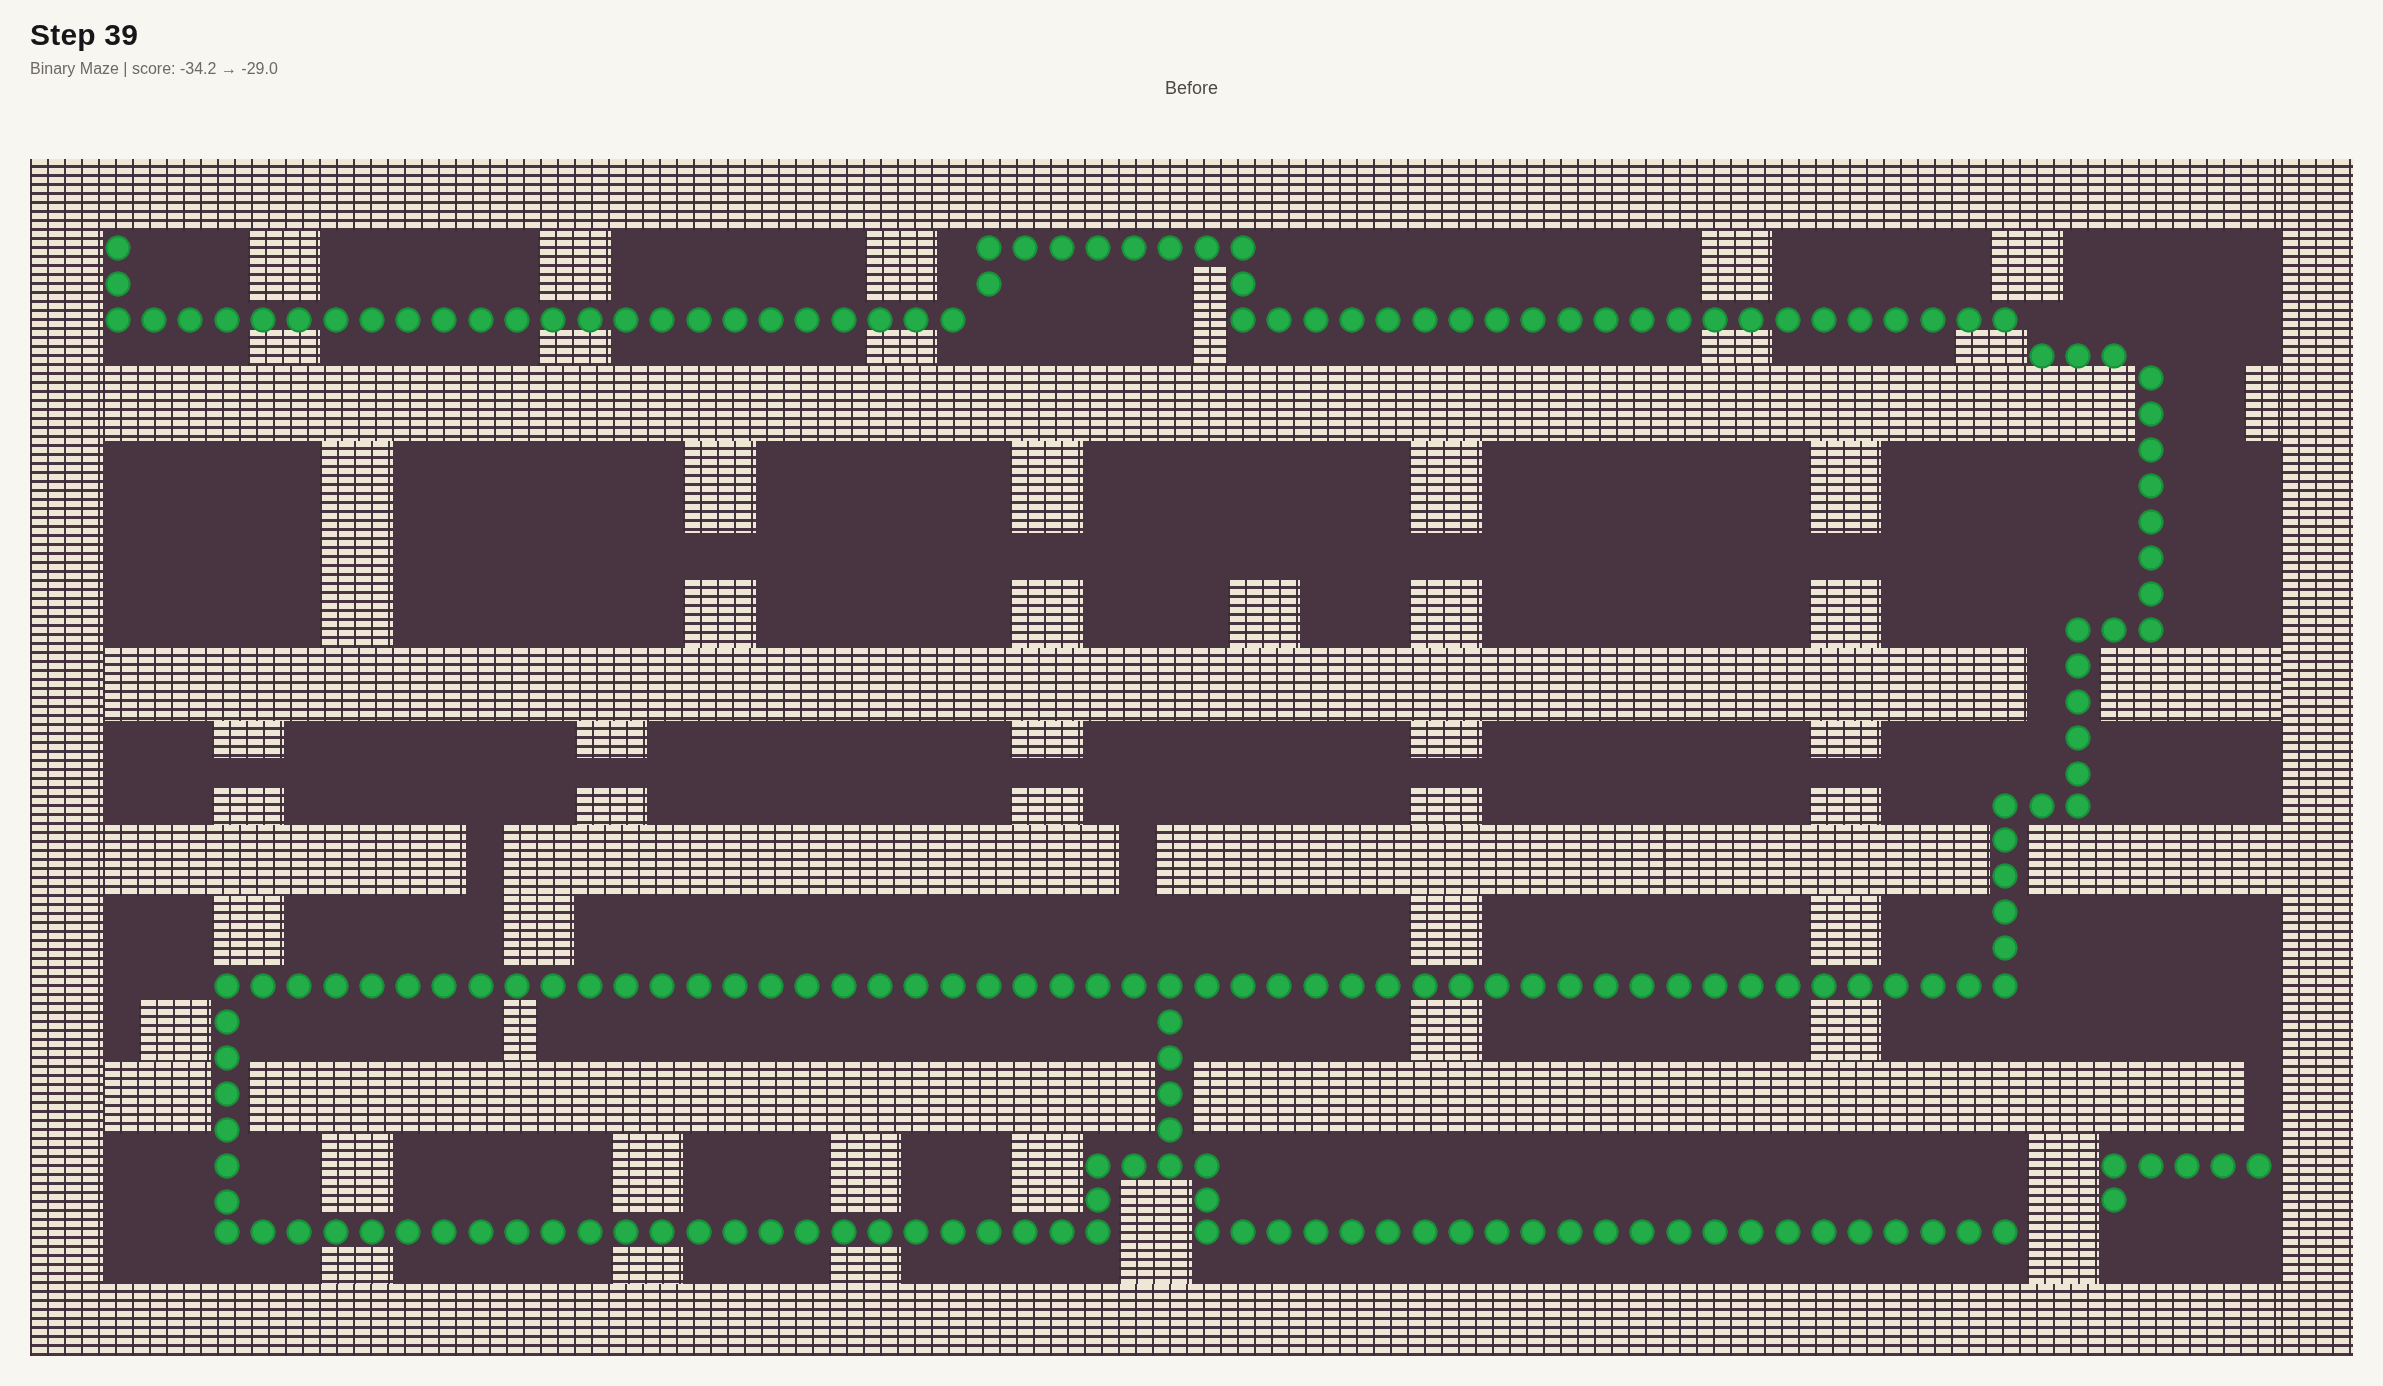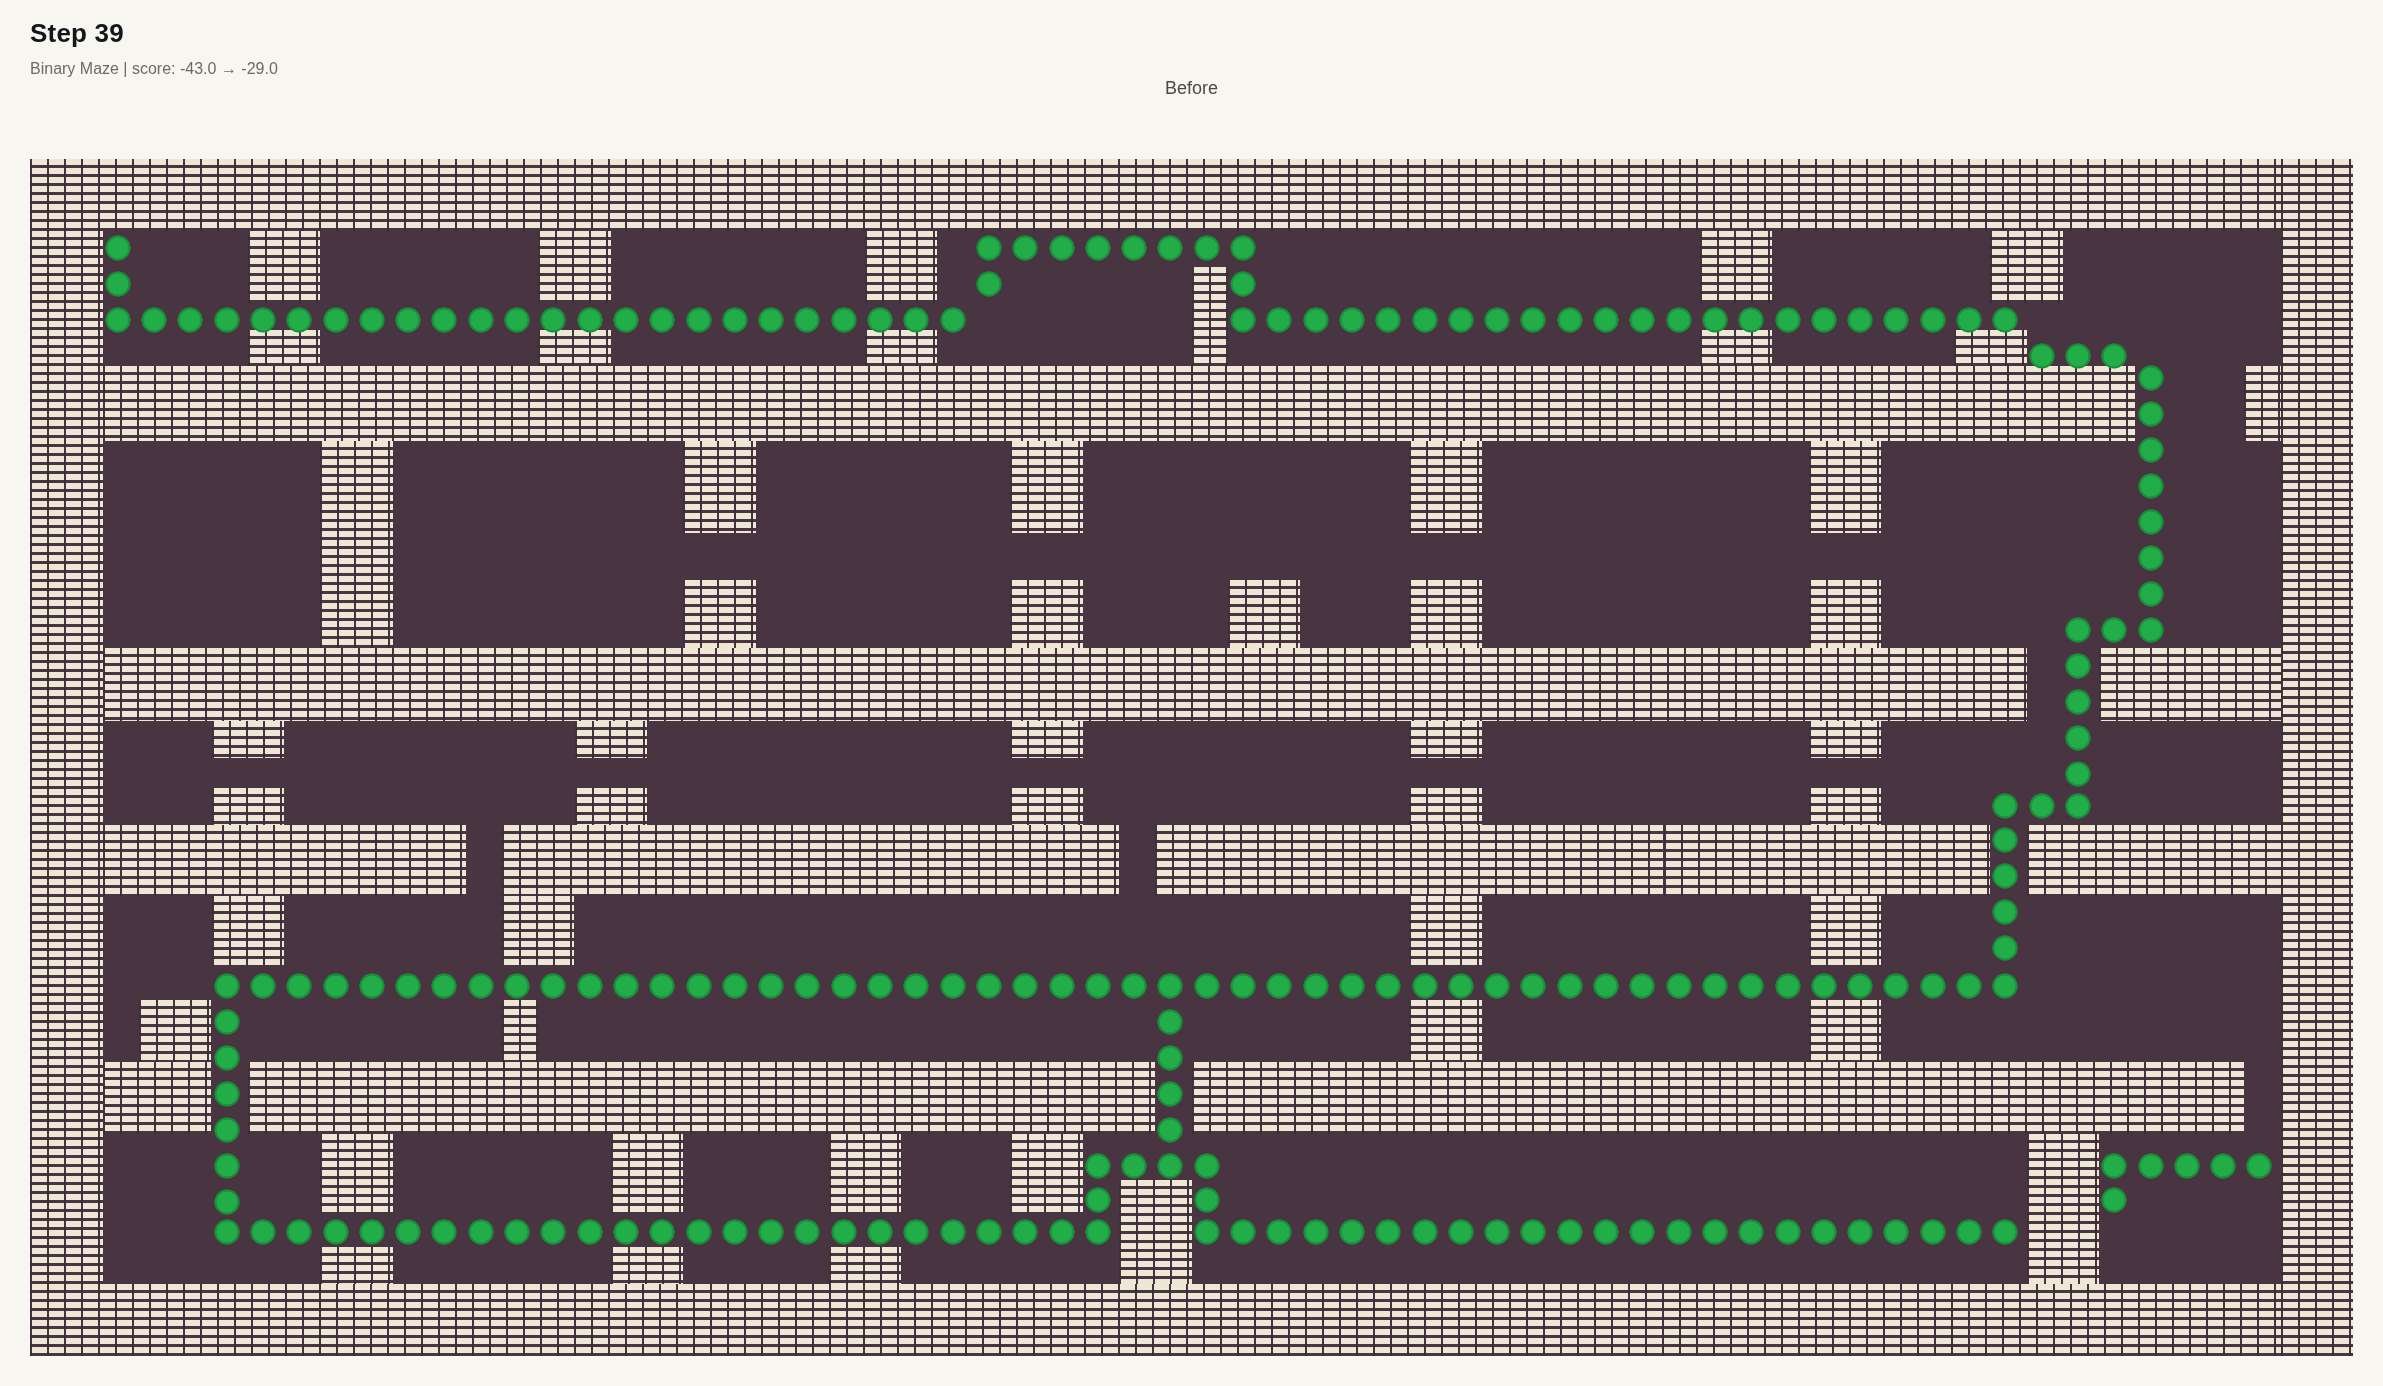--- a/index.html
+++ b/index.html
@@ -4,21 +4,21 @@
 <style>
   html,body{margin:0;padding:0;}
   body{
     width:2383px;height:1386px;position:relative;
     background:#f8f6f0;
     font-family:"Liberation Sans", sans-serif;
     overflow:hidden;
   }
   .page-title{
     position:absolute;left:30px;top:18px;
-    font-size:26px;font-weight:700;color:#15151a;letter-spacing:.2px;
+    font-size:30px;font-weight:700;color:#15151a;letter-spacing:.2px;
   }
   .page-subtitle{
     position:absolute;left:30px;top:60px;
     font-size:16px;color:#6d6a63;
   }
   .panel-label{
     position:absolute;left:0;top:78px;width:2383px;text-align:center;
     font-size:18px;color:#4d4a44;
   }
   .maze{
@@ -36,21 +36,21 @@
     position:absolute;width:25px;height:25px;border-radius:50%;
     background:#22ad49;
     box-shadow:inset 0 0 0 2px rgba(14,120,44,.55);
     transform:translate(-50%,-50%);
   }
 </style>
 </head>
 <body>
 
 <div class="page-title">Step 39</div>
-<div class="page-subtitle">Binary Maze  |  score: -43.0 → -29.0</div>
+<div class="page-subtitle">Binary Maze  |  score: -34.2 → -29.0</div>
 <div class="panel-label">Before</div>
 
 <div class="maze" id="maze">
     <div class="wall" style="left: 0px; top: 0px; width: 2323px; height: 72px;"></div>
     <div class="wall" style="left: 0px; top: 1125px; width: 2323px; height: 72px;"></div>
     <div class="wall" style="left: 0px; top: 0px; width: 72.6px; height: 1197px;"></div>
     <div class="wall" style="left: 2250.6px; top: 0px; width: 72.4px; height: 1197px;"></div>
     <div class="wall" style="left: 72.6px; top: 207px; width: 2032.8px; height: 75px;"></div>
     <div class="wall" style="left: 2214.3px; top: 207px; width: 36.3px; height: 75px;"></div>
     <div class="wall" style="left: 72.6px; top: 489px; width: 1924px; height: 73px;"></div>

